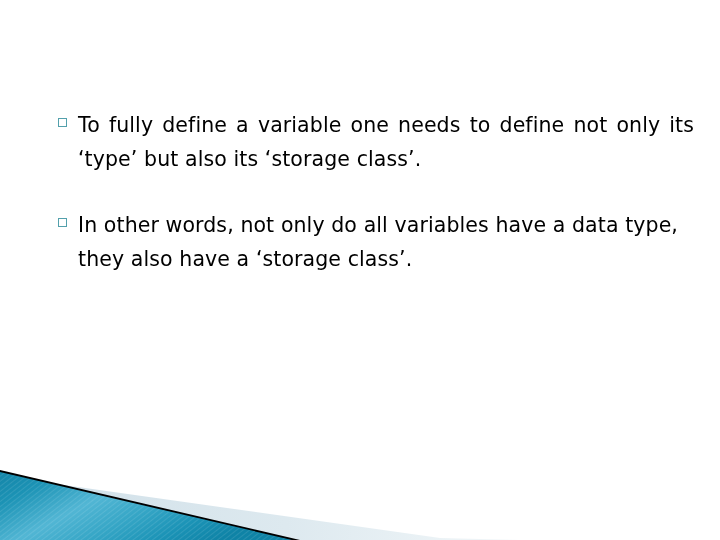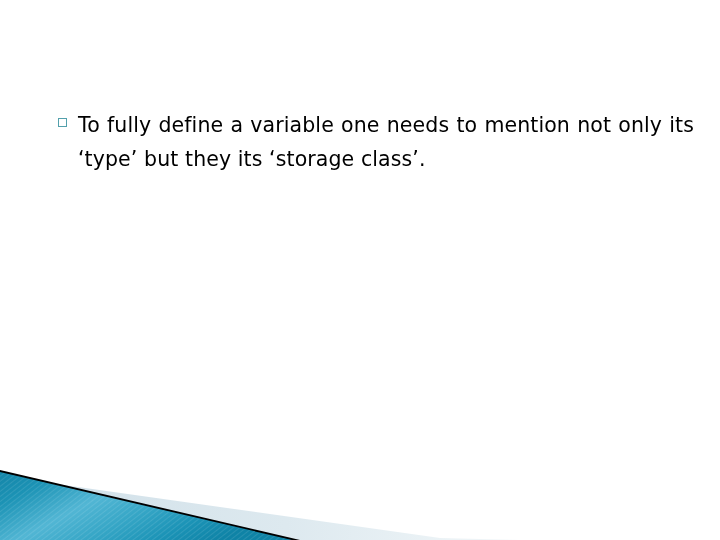--- a/index.html
+++ b/index.html
@@ -88,23 +88,27 @@
 </style>
 </head>
 <body>
 
 <div id="slide">
 
   <div class="content">
 
     <div class="bullet-para p1">
       <span class="bullet-marker"></span>
-      <span class="para-text">To fully define a variable one needs to mention not only its ‘type’ but they its ‘storage class’.</span>
+      <span class="para-text">To fully define a variable one needs to define not only its ‘type’ but also its ‘storage class’.</span>
     </div>
 
+    <div class="bullet-para p2">
+      <span class="bullet-marker"></span>
+      <span class="para-text">In other words, not only do all variables have a data type, they also have a ‘storage class’.</span>
+    </div>
 
   </div>
 
   <svg id="decor" viewBox="0 0 520 110" preserveAspectRatio="none">
     <defs>
       <linearGradient id="tealGrad" x1="0" y1="0" x2="1" y2="0.45">
         <stop offset="0%" stop-color="#1485a8"></stop>
         <stop offset="18%" stop-color="#1c93b5"></stop>
         <stop offset="42%" stop-color="#52b6d4"></stop>
         <stop offset="62%" stop-color="#36a6c6"></stop>

